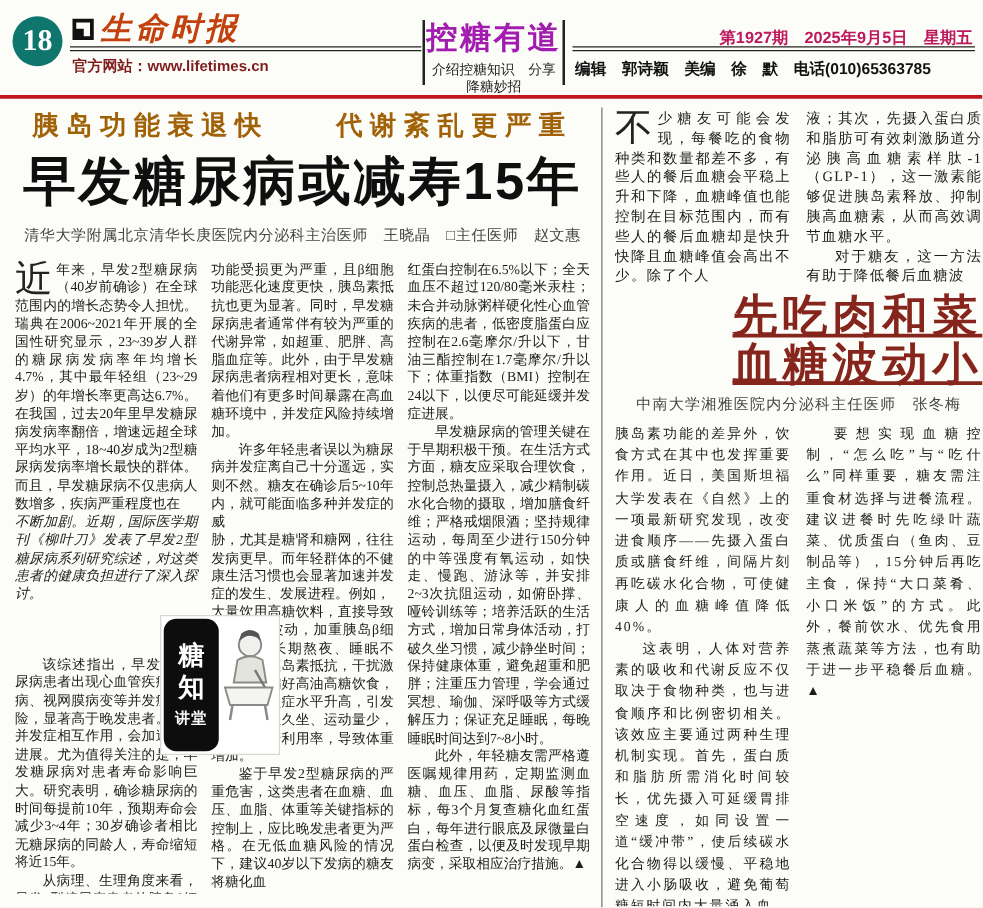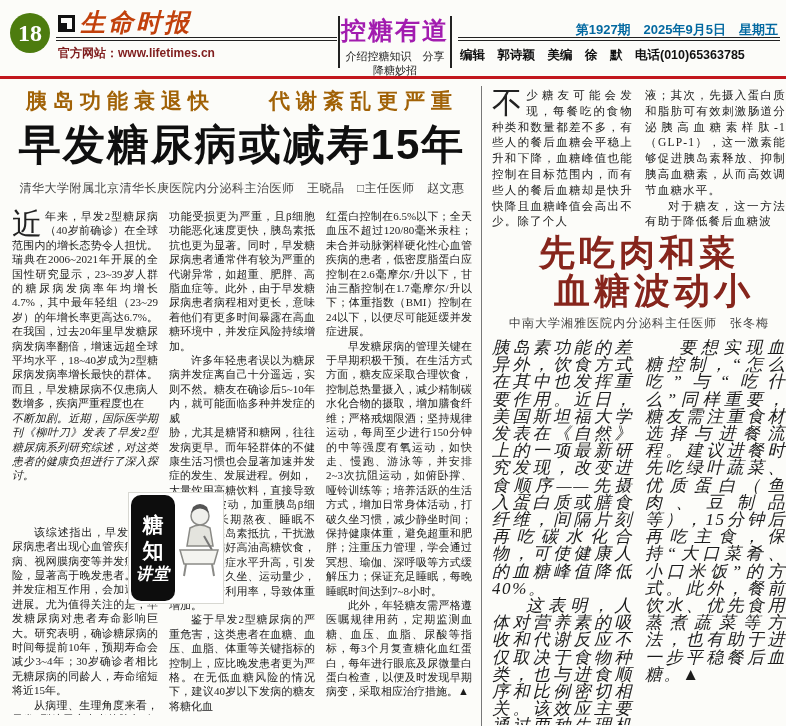--- a/index.html
+++ b/index.html
@@ -1,35 +1,35 @@
 <!DOCTYPE html>
 <html><head>
 <meta charset="utf-8">
 <style>
   * { margin:0; padding:0; box-sizing:border-box; }
   body { background:#e9e9e6; font-family:"Liberation Serif","DejaVu Serif",serif; }
   .page { position:relative; width:786px; height:726px; background:#fcfcf9; overflow:hidden; margin:0 auto; color:#1b1b1b; }
 
   
   .circle18 { position:absolute; left:10px; top:13px; width:40px; height:40px; border-radius:50%;
-    background:#4d7c0f; color:#fff; font:bold 24px/40px "Liberation Serif",serif; text-align:center; }
+    background:#0f766e; color:#fff; font:bold 24px/40px "Liberation Serif",serif; text-align:center; }
   .logo { position:absolute; left:58px; top:10px; display:flex; align-items:center; }
   .logo-mark { display:inline-block; width:17px; height:17px; border:3px solid #111; position:relative; margin-right:5px; }
   .logo-mark i { position:absolute; left:-2px; bottom:-2px; width:8px; height:8px; background:#111; }
   .logo-text { font:bold italic 25px/26px "DejaVu Serif","Liberation Serif",serif; letter-spacing:3px; color:#c2410c; }
   .dbl-rule { position:absolute; height:4px; border-top:1.5px solid #222; border-bottom:1.5px solid #222; }
   .rule-left  { left:56px;  top:37px; width:281px; }
   .rule-right { left:458px; top:37px; width:322px; }
   .website { position:absolute; left:58px; top:46px; font:bold 12px/14px "Liberation Sans",sans-serif; color:#7f1d1d; text-decoration:none; }
   .vbar { position:absolute; top:16px; height:52px; width:2px; background:#222; }
   .vbar1 { left:338px; } .vbar2 { left:450px; }
   .section { position:absolute; left:341px; top:15px; width:108px; text-align:center; }
   .section-title { font:600 25px/30px "Liberation Sans",sans-serif; letter-spacing:2px; color:#a21caf; }
   .section-sub { font:11px/14px "Liberation Sans",sans-serif; margin-top:4px; color:#222; }
-  .issue-line  { position:absolute; left:460px; top:23px; width:318px; text-align:right; font:bold 13px/14px "Liberation Sans",sans-serif; color:#0369a1; }
+  .issue-line  { position:absolute; left:460px; top:23px; width:318px; text-align:right; font:bold 13px/14px "Liberation Sans",sans-serif; color:#be185d; }
   .editor-line { position:absolute; left:460px; top:48px; width:318px; text-align:left; font:bold 12.5px/14px "Liberation Sans",sans-serif; color:#111; }
   .red-rule { position:absolute; left:0; top:76px; width:786px; height:3px; background:#c2171d; }
 
   
   .main-art { position:absolute; left:12px; top:88px; width:460px; }
   .kicker { text-align:center; font:bold 21px/26px "Liberation Sans",sans-serif; letter-spacing:6px; color:#a16207; }
   .headline { text-align:center; font:bold 42px/50px "Liberation Sans",sans-serif; letter-spacing:2px; color:#0f0f0f; margin-top:6px; }
   .byline { text-align:center; font:12px/15px "Liberation Serif",serif; color:#454545; margin-top:11px; letter-spacing:0.5px; }
   .cols { display:flex; gap:11px; margin-top:13px; height:506px; overflow:hidden; }
   .ncol { width:146px; font-size:11px; line-height:14.4px; text-align:justify; text-justify:inter-ideograph; }
@@ -37,33 +37,33 @@
   .ind { text-indent:2em; }
   .dropcap { float:left; font-size:30px; line-height:27px; padding:1px 3px 0 0; color:#222; }
   .nr { margin-right:34px; min-height:114px;font-style:italic; }  
   .nl { margin-left:58px; }                      
 
   
   .kbox { position:absolute; left:128px; top:492px; width:96px; height:112px; background:#fff;
     border:1px solid #d8d8d2; display:flex; padding:2px; }
   .kbox-label { width:44px; background:#0d0d0d; border-radius:10px; color:#fff; display:flex; flex-direction:column;
     align-items:center; justify-content:center; font-family:"Liberation Sans",sans-serif; font-weight:bold; }
-  .kl1,.kl2 { font-size:21px; line-height:26px; } .kl3 { font-size:16px; line-height:20px; letter-spacing:1px;font-style:italic; }
+  .kl1,.kl2 { font-size:21px; line-height:26px; } .kl3 { font-size:12px; line-height:20px; letter-spacing:1px; }
   .kbox-art { flex:1; display:flex; align-items:center; justify-content:center; }
 
   
   .vrule { position:absolute; left:481px; top:86px; width:1px; height:640px; background:#777; }
   .side-art { position:absolute; left:492px; top:88px; width:294px; }
   .side-intro { display:flex; gap:12px; height:142px; overflow:hidden; }
   .scol { width:141px; font-size:11.5px; line-height:15.8px; letter-spacing:1.2px; text-align:justify; }
-  .side-title { margin-top:4px; color:#86251c; font:bold 36px/38px "Liberation Sans",sans-serif; letter-spacing:4px; text-align:center; }
+  .side-title { margin-top:4px; color:#86251c; font:bold 36px/38px "Liberation Sans",sans-serif; letter-spacing:4px; text-align:right;text-decoration:underline; }
   .side-title .t2 { padding-left:30px; }
   .side-byline { margin-top:6px; text-align:center; font:12px/15px "Liberation Serif",serif; color:#454545; letter-spacing:1px; }
   .side-body { display:flex; gap:12px; margin-top:8px; height:386px; overflow:hidden; }
-  .bcol { width:141px; font-size:17px; line-height:17.2px; letter-spacing:1.6px; text-align:justify;font-style:italic; }
+  .bcol { width:141px; font-size:11px; line-height:17.2px; letter-spacing:1.6px; text-align:justify; }
   .bcol p, .scol p { margin:0; }
 </style>
 </head>
 <body>
 
 <div class="page">
 
   <div class="circle18">18</div>
   <div class="logo">
     <span class="logo-mark">

